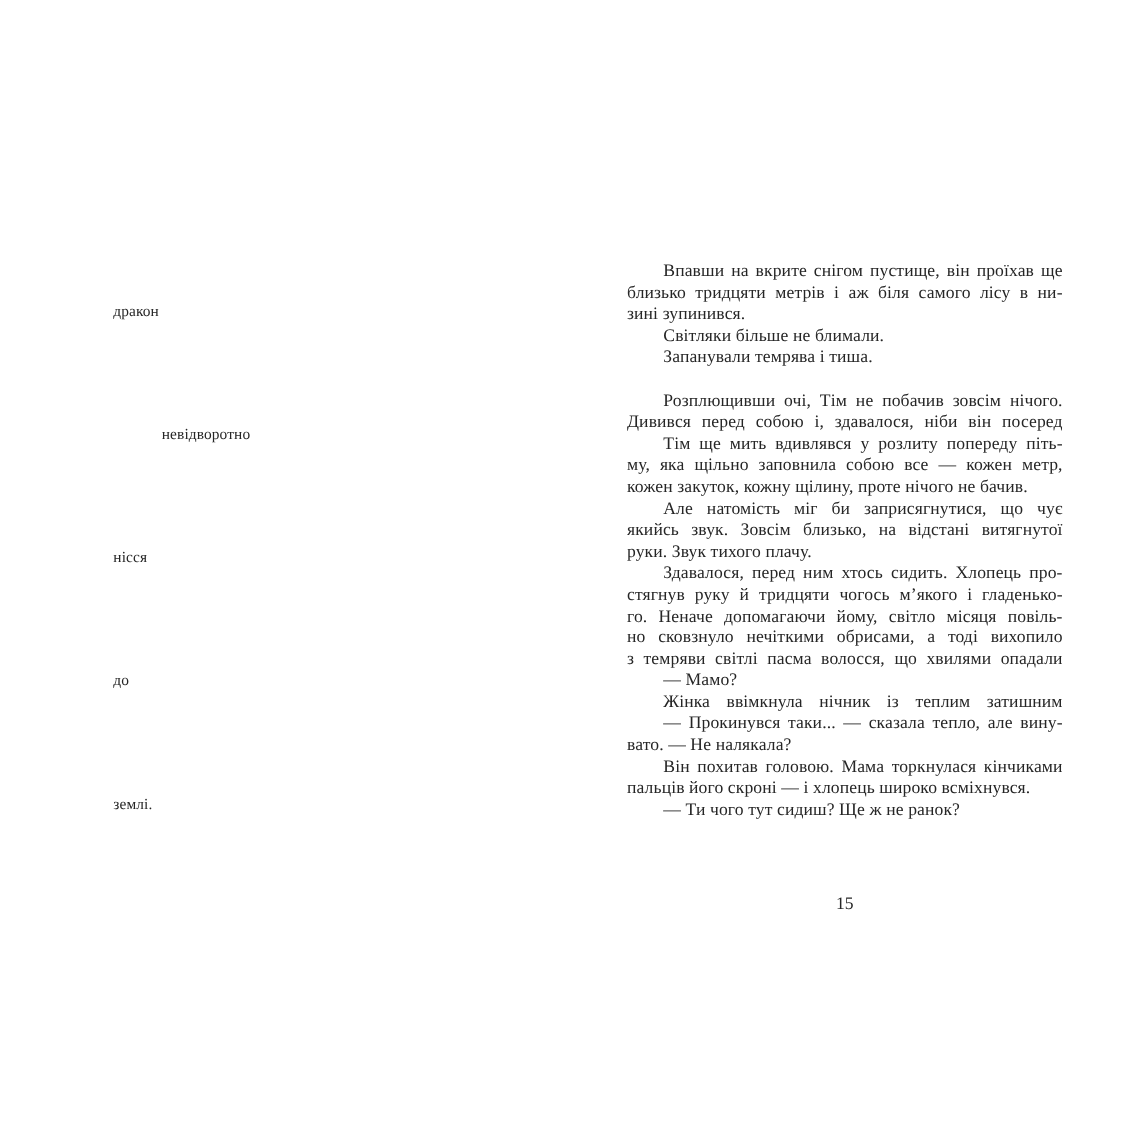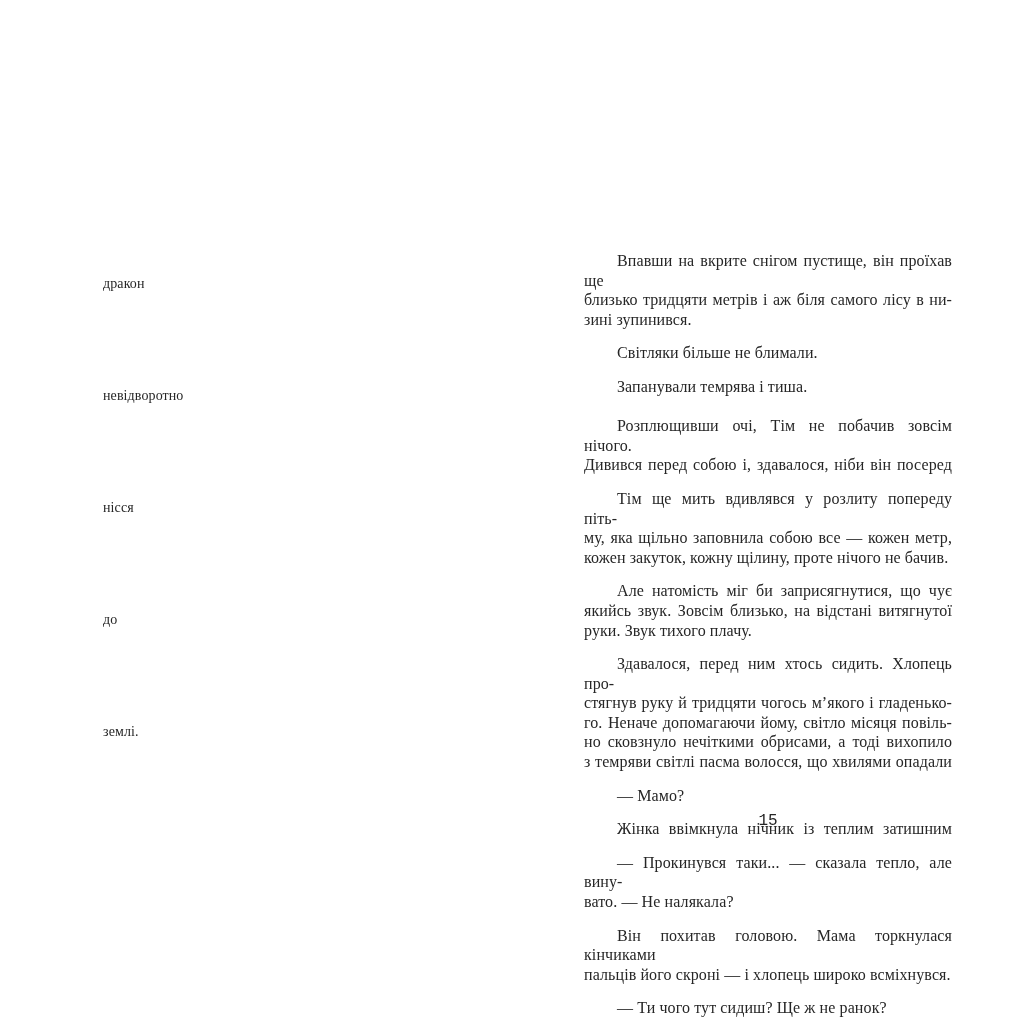--- a/index.html
+++ b/index.html
@@ -34,51 +34,50 @@
     position: absolute;
     left: 512px; top: 0;
     width: 512px; height: 1024px;
   }
   .text-column {
     position: absolute;
     left: 58px;           
     top: 237px;
     width: 396px;
   }
-  .para { margin: 14px; }
+  .para { margin: 0; }
   .para.scene-break { margin-top: 19.6px; }
   .line {
     font-size: 16px;
     line-height: 19.6px;
     text-align: justify;
     text-align-last: justify;
     white-space: normal;
     letter-spacing: 0.1px;
   }
   .line.first { text-indent: 33px; }
   .line.last  { text-align-last: left; }
   .page-number {
     position: absolute;
     left: 58px;
     top: 812px;
     width: 396px;
     text-align: center;
     font-size: 16px;
     line-height: 19.6px;
-    font-family: Liberation Mono, monospace;
   }
 </style>
 </head>
 <body>
 
 <div class="canvas">
 
   <div class="left-page">
       <div class="word" style="top: 274px;">дракон</div>
-      <div class="word" style="top: 386px;">невідворотно</div>
+      <div class="word" style="top: 386px; margin-left: 44px;">невідворотно</div>
       <div class="word" style="top: 498px;">нісся</div>
       <div class="word" style="top: 610px;">до</div>
       <div class="word" style="top: 722px;">землі.</div>
     </div>
 
   <div class="right-page">
     <div class="text-column">
         <div class="para">
           <div class="line first">Впавши на вкрите снігом пустище, він проїхав ще</div>
           <div class="line">близько тридцяти метрів і аж біля самого лісу в ни-</div>

